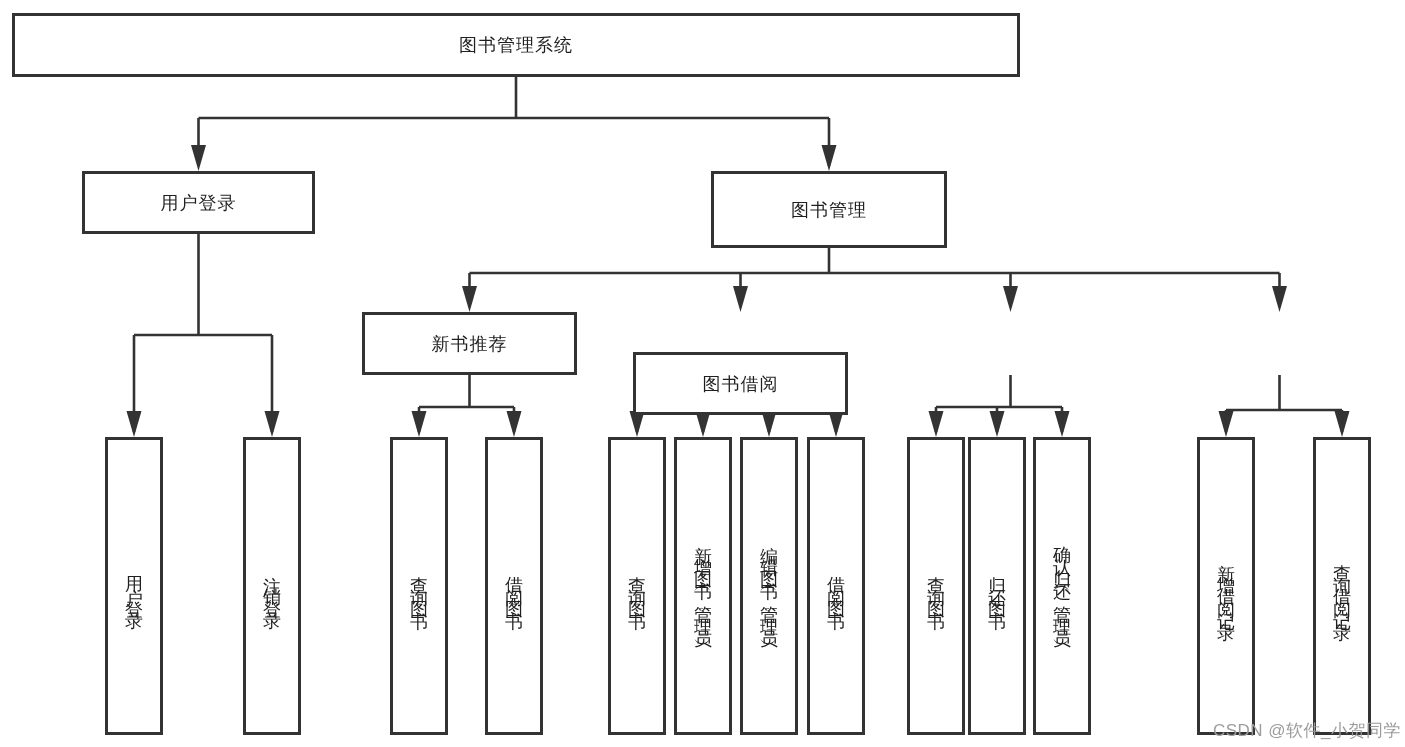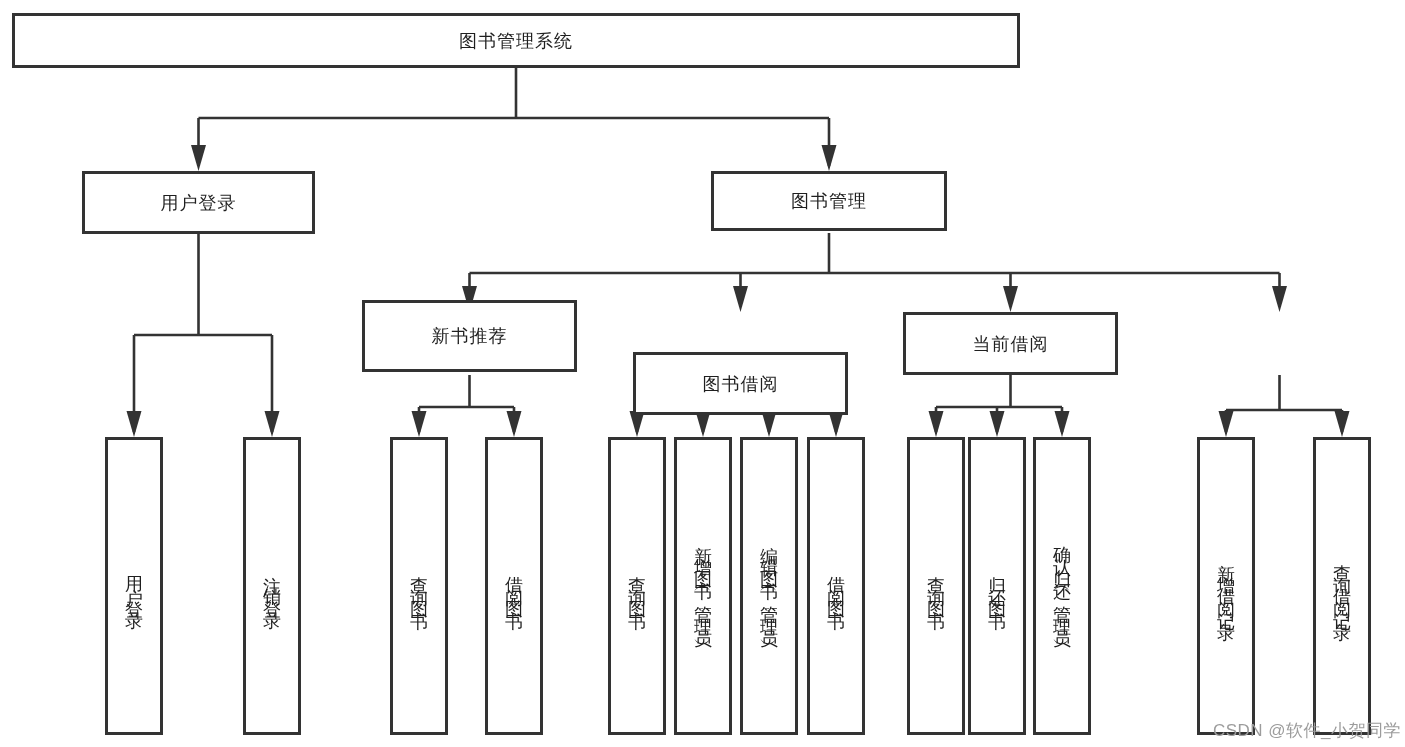--- a/index.html
+++ b/index.html
@@ -101,39 +101,36 @@
       <polygon points="761.5,411 776.5,411 769,437"></polygon>
       <polygon points="828.5,411 843.5,411 836,437"></polygon>
       <polygon points="928.5,411 943.5,411 936,437"></polygon>
       <polygon points="989.5,411 1004.5,411 997,437"></polygon>
       <polygon points="1054.5,411 1069.5,411 1062,437"></polygon>
       <polygon points="1218.5,411 1233.5,411 1226,437"></polygon>
       <polygon points="1334.5,411 1349.5,411 1342,437"></polygon>
     </g>
   </svg>
 
-  <div class="box" style="left:12px;top:13px;width:1008px;height:55px;">
+  <div class="box" style="left:12px;top:13px;width:1008px;height:64px;">
     <span>图书管理系统</span>
   </div>
 
   <div class="box" style="left:82px;top:171px;width:233px;height:63px;">
     <span>用户登录</span>
   </div>
-  <div class="box" style="left:711px;top:171px;width:236px;height:60px;">
+  <div class="box" style="left:711px;top:171px;width:236px;height:77px;">
     <span>图书管理</span>
   </div>
 
-  <div class="box" style="left:362px;top:300px;width:215px;height:72px;justify-content:center;">
+  <div class="box" style="left:362px;top:312px;width:215px;height:63px;justify-content:center;">
     <span>新书推荐</span>
   </div>
   <div class="box" style="left:633px;top:312px;width:215px;height:63px;margin-top:40px;">
     <span>图书借阅</span>
-  </div>
-  <div class="box" style="left:903px;top:312px;width:215px;height:63px;">
-    <span>当前借阅</span>
   </div>
 
   <div class="vbox" style="left:105px;top:437px;width:58px;height:298px;">
     <span>用户登录</span>
   </div>
   <div class="vbox" style="left:243px;top:437px;width:58px;height:298px;">
     <span>注销登录</span>
   </div>
 
   <div class="vbox" style="left:390px;top:437px;width:58px;height:298px;">

